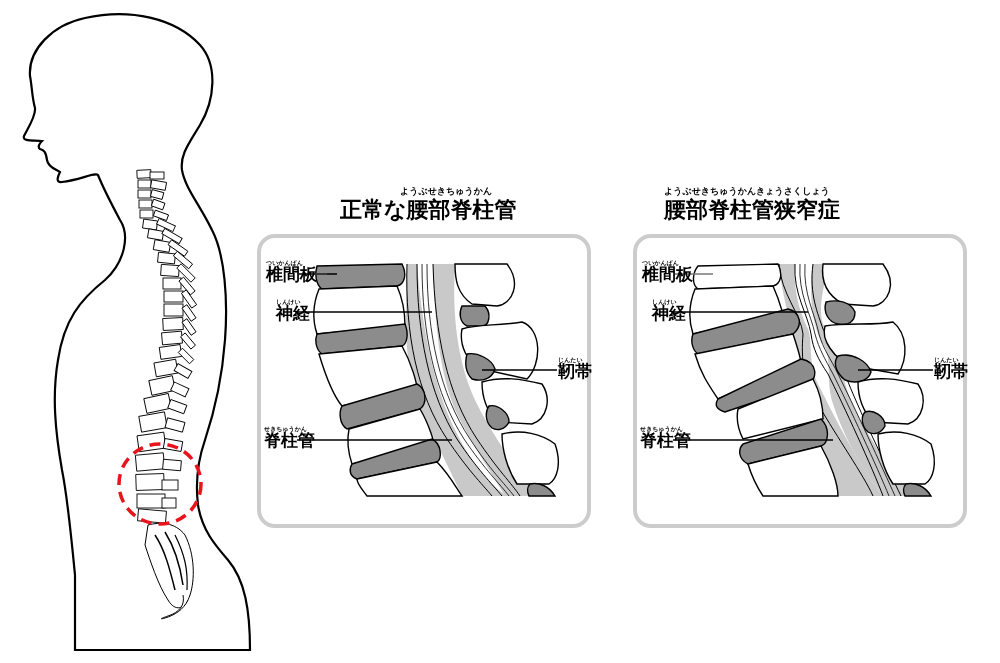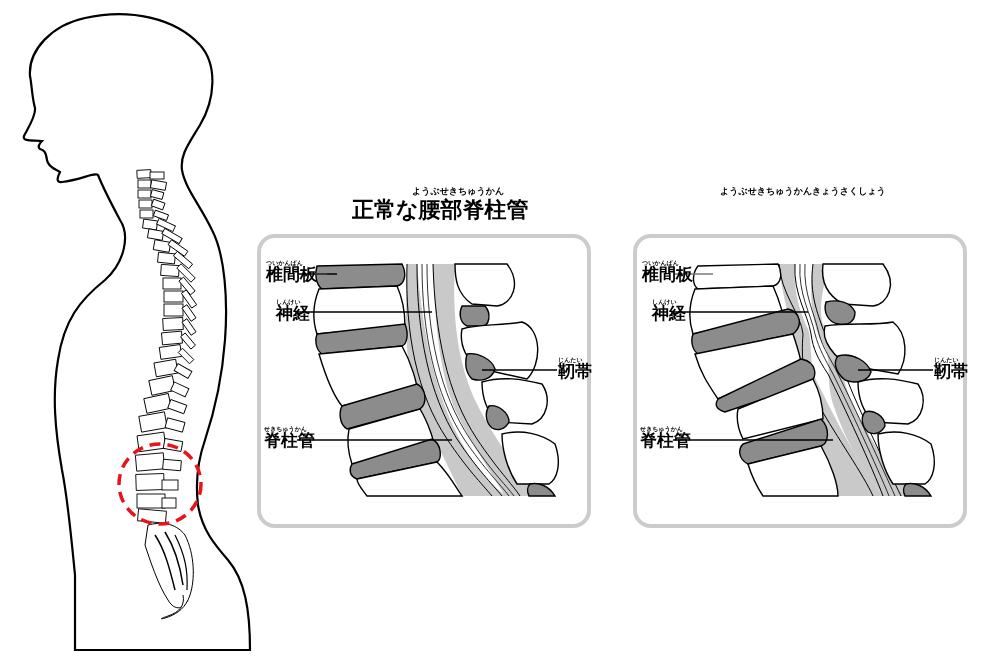--- a/index.html
+++ b/index.html
@@ -80,27 +80,28 @@
   <path d="M155,535 C165,550 170,570 175,590" fill="none" stroke="#000" stroke-width="1.5"></path>
   <path d="M165,532 C175,548 180,565 183,585" fill="none" stroke="#000" stroke-width="1.5"></path>
   <path d="M175,535 C185,555 188,570 187,590" fill="none" stroke="#000" stroke-width="1.2"></path>
   <path d="M183,595 C185,605 180,612 168,616 C162,618 158,620 165,618 C175,615 183,610 188,600" fill="#fff" stroke="#000" stroke-width="1"></path>
 </svg>
 
 <svg width="260" height="663" viewBox="0 0 260 663" style="left:0;top:0;">
   <ellipse cx="160" cy="484" rx="41" ry="40" fill="none" stroke="#e8141c" stroke-width="3.5" stroke-dasharray="11 7"></ellipse>
 </svg>
 
-<div class="panel-title" style="left:342px;top:186px;width:200px;">
+<div class="panel-title" style="left:330px;top:186px;width:200px;">
   <span class="ruby" style="padding-left:70px;text-align:left;">ようぶせきちゅうかん</span>
   <span class="main" style="text-align:left;padding-left:10px;">正常な腰部脊柱管</span>
 </div>
 
-<div class="panel-title" style="left:720px;top:186px;width:220px;">
+<div class="panel-title" style="left:664px;top:186px;width:220px;">
   <span class="ruby" style="text-align:left;">ようぶせきちゅうかんきょうさくしょう</span>
+  <span class="main" style="text-align:left;">腰部脊柱管狭窄症</span>
 </div>
 
 <div class="panel" style="left:257px;top:234px;width:334px;height:294px;"></div>
 <svg width="334" height="294" viewBox="0 0 334 294" style="left:257px;top:234px;">
 
   <path d="M150,30 L160,30 C165,90 175,150 200,200 C220,240 240,255 250,262 L205,262 C190,230 175,200 160,170 C148,140 148,80 150,30 Z" fill="#c9c9c9"></path>
   <path d="M176,30 L198,30 C195,80 200,130 220,170 C240,210 265,240 280,262 L248,262 C235,240 215,210 200,180 C182,140 178,90 176,30 Z" fill="#c9c9c9"></path>
 
   <path d="M150,30 C148,100 160,160 190,205 C210,235 225,250 235,262" fill="none" stroke="#000" stroke-width="1"></path>
   <path d="M160,30 C160,100 172,160 200,205 C220,235 235,250 245,262" fill="none" stroke="#000" stroke-width="1"></path>

